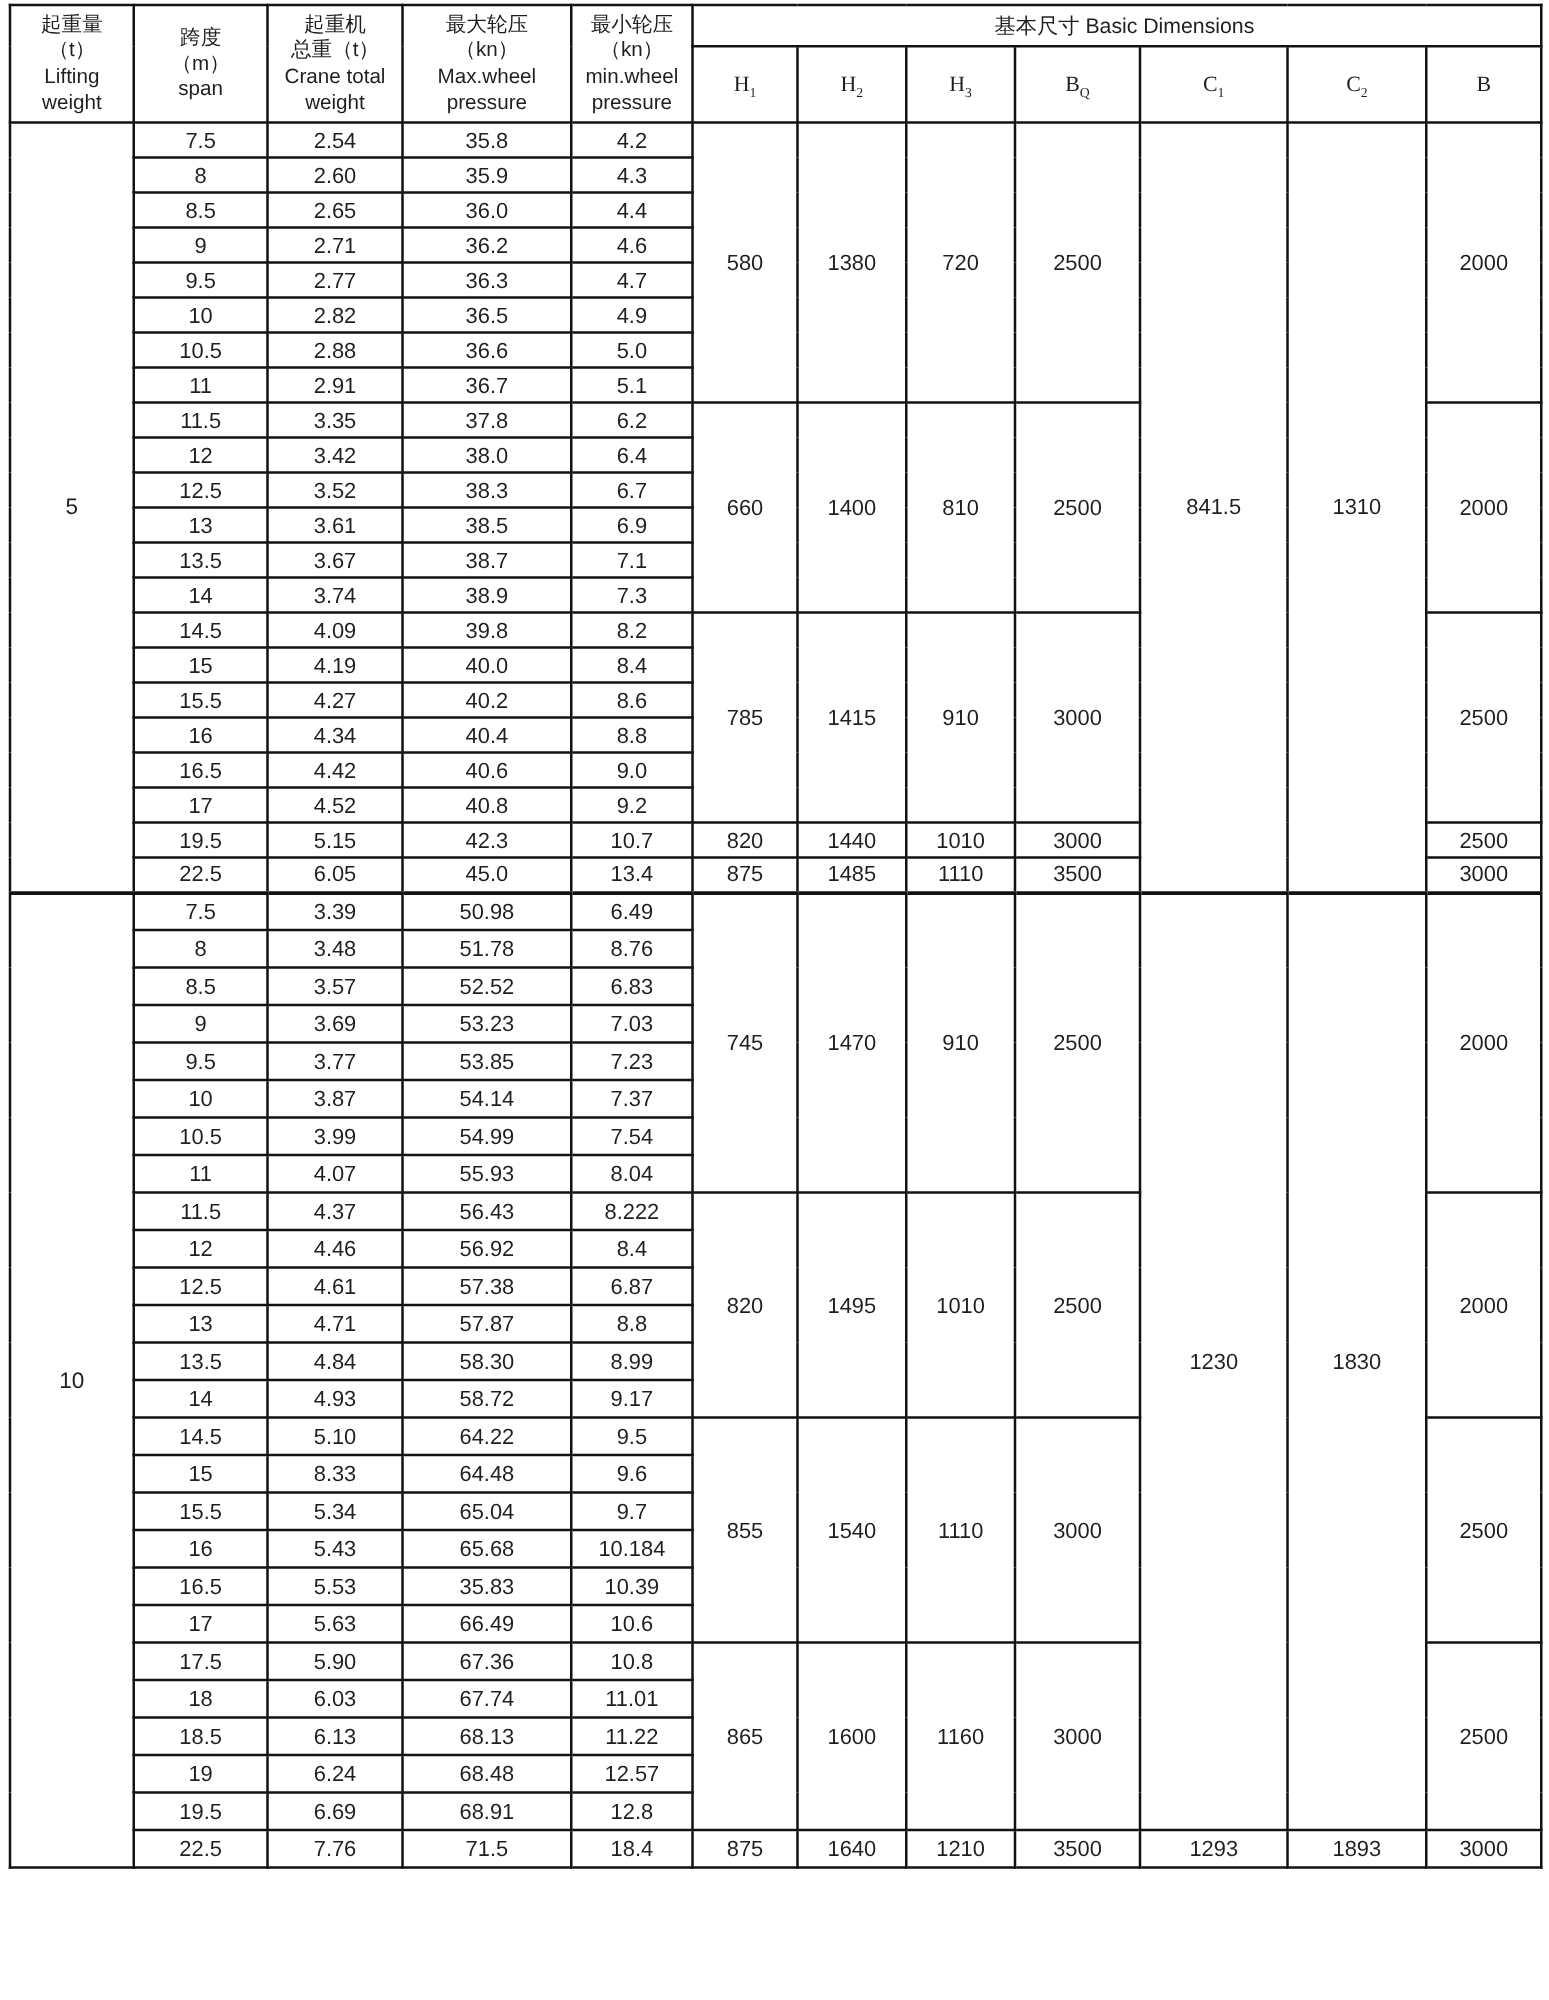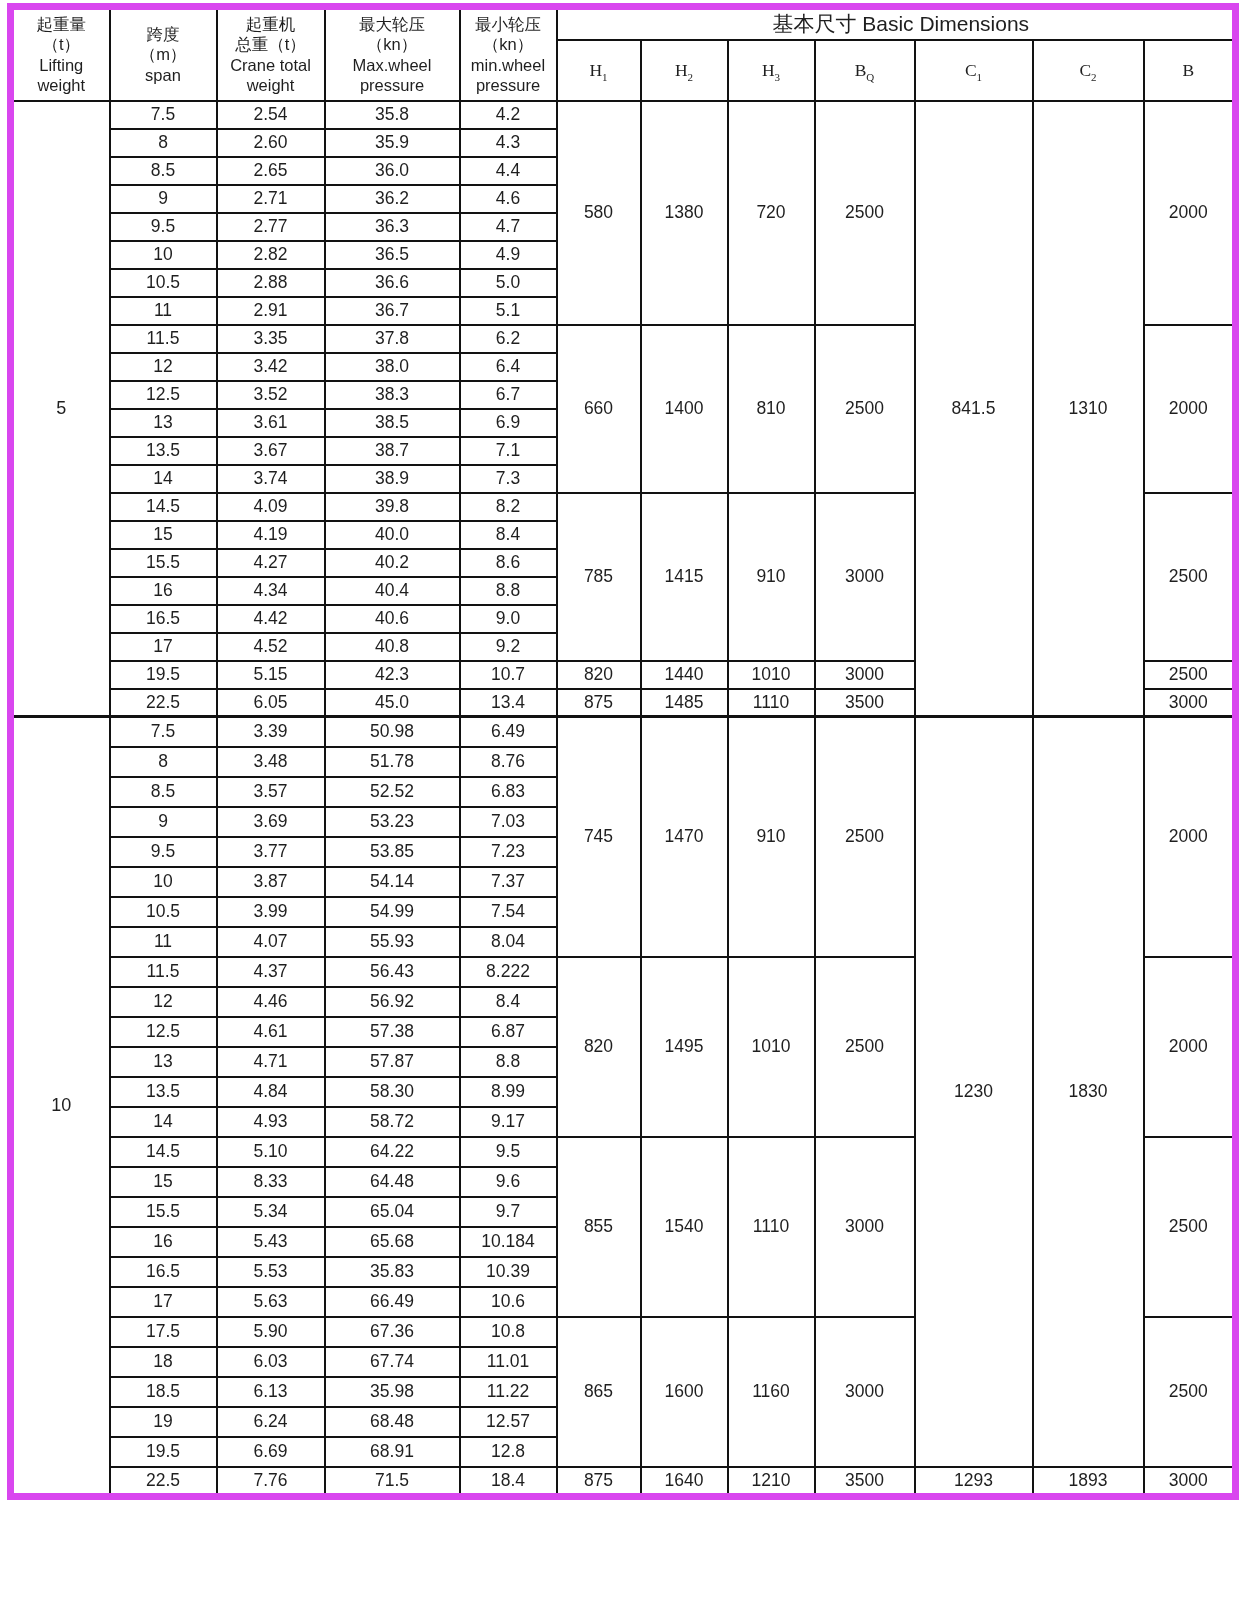--- a/index.html
+++ b/index.html
@@ -7,38 +7,38 @@
     width:1239px;height:1600px;
     font-family:"Liberation Sans", sans-serif;
     color:#1f1f1f;
     -webkit-font-smoothing:antialiased;
   }
   .page{padding:3px 0 0 7px;}
   table{
     border-collapse:collapse;
     table-layout:fixed;
     width:1226px;
-    border:7px solid #d946ef;
+    border:1px solid #d946ef;
   }
   th,td{
     border:2px solid #121212;
     text-align:center;
     vertical-align:middle;
     padding:0;
     font-weight:normal;
     overflow:hidden;
   }
   thead tr.hr1{height:33px;}
   thead tr.hr2{height:61px;}
   th.mainth{
     white-space:pre-line;
     font-size:16.5px;
     line-height:1.25;
   }
-  th.bd{font-size:21px;padding-left:12px;}
+  th.bd{font-size:17px;padding-left:12px;}
   th.dimth{font-size:17.5px;font-family:Liberation Serif, serif;}
   th.dimth sub{font-size:11px;line-height:0;}
   tbody td{font-size:17.5px;}
   tr.s0{height:28px;}
   tr.s1{height:30px;}
   tr.section-start td{border-top-width:3px;}
   td.lift{font-size:18px;}
 </style>
 </head>
 <body>
@@ -404,21 +404,21 @@
         </tr>
         <tr class="s1">
           <td>18</td>
           <td>6.03</td>
           <td>67.74</td>
           <td>11.01</td>
         </tr>
         <tr class="s1">
           <td>18.5</td>
           <td>6.13</td>
-          <td>35.98</td>
+          <td>68.13</td>
           <td>11.22</td>
         </tr>
         <tr class="s1">
           <td>19</td>
           <td>6.24</td>
           <td>68.48</td>
           <td>12.57</td>
         </tr>
         <tr class="s1">
           <td>19.5</td>

